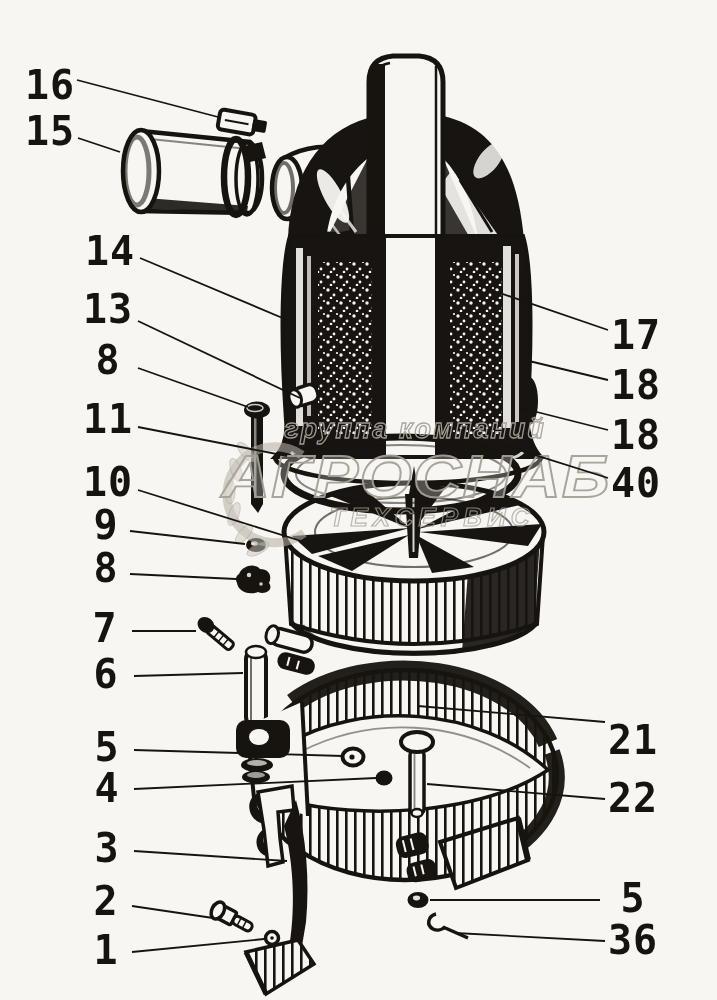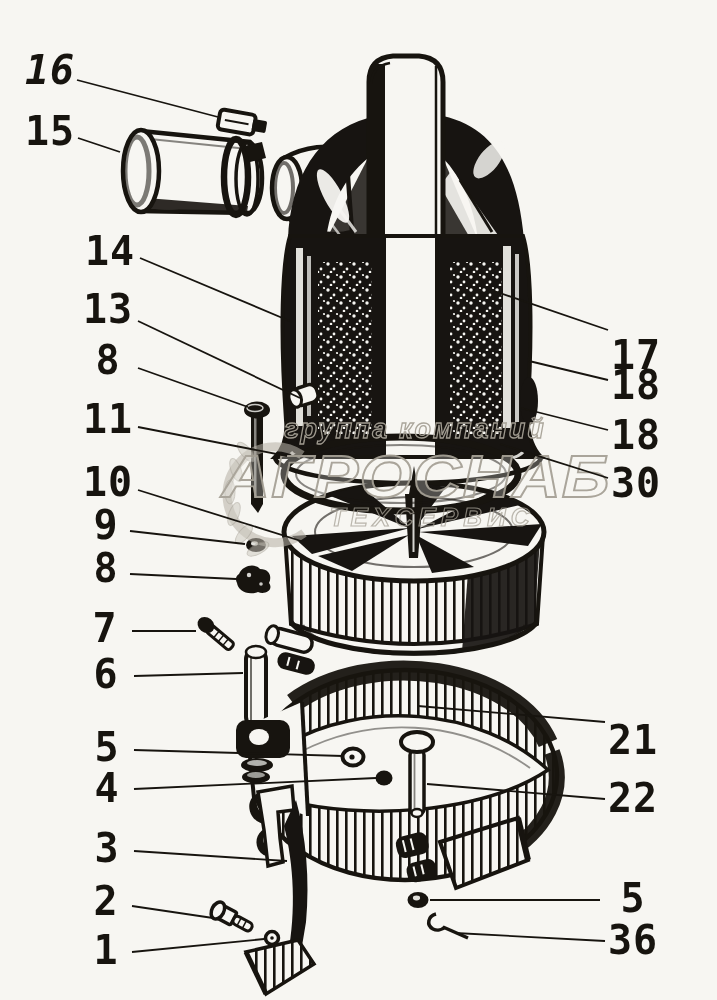--- a/index.html
+++ b/index.html
@@ -274,39 +274,39 @@
       <line x1="608" y1="380" x2="529" y2="361" stroke="#17140f" stroke-width="1.8"></line>
       <line x1="608" y1="430" x2="521" y2="408" stroke="#17140f" stroke-width="1.8"></line>
       <line x1="608" y1="478" x2="500" y2="444" stroke="#17140f" stroke-width="1.8"></line>
       <line x1="605" y1="722" x2="418" y2="706" stroke="#17140f" stroke-width="1.8"></line>
       <line x1="605" y1="799" x2="427" y2="784" stroke="#17140f" stroke-width="1.8"></line>
       <line x1="600" y1="900" x2="430" y2="900" stroke="#17140f" stroke-width="1.8"></line>
       <line x1="605" y1="941" x2="455" y2="933" stroke="#17140f" stroke-width="1.8"></line>
     </svg>
 
 <div id="callout-layer">
-      <div class="callout" style="left: 50px; top: 72px; font-style: italic;">16</div>
+      <div class="callout" style="left: 50px; top: 87px;">16</div>
       <div class="callout" style="left: 50px; top: 133px;">15</div>
       <div class="callout" style="left: 110px; top: 253px;">14</div>
       <div class="callout" style="left: 108px; top: 311px;">13</div>
       <div class="callout" style="left: 108px; top: 362px;">8</div>
       <div class="callout" style="left: 108px; top: 421px;">11</div>
       <div class="callout" style="left: 108px; top: 484px;">10</div>
       <div class="callout" style="left: 106px; top: 527px;">9</div>
       <div class="callout" style="left: 106px; top: 570px;">8</div>
       <div class="callout" style="left: 105px; top: 630px;">7</div>
       <div class="callout" style="left: 106px; top: 676px;">6</div>
       <div class="callout" style="left: 107px; top: 749px;">5</div>
       <div class="callout" style="left: 107px; top: 790px;">4</div>
       <div class="callout" style="left: 107px; top: 850px;">3</div>
       <div class="callout" style="left: 106px; top: 903px;">2</div>
       <div class="callout" style="left: 106px; top: 952px;">1</div>
-      <div class="callout" style="left: 636px; top: 337px; margin-top: 20px;">17</div>
+      <div class="callout" style="left: 636px; top: 337px;">17</div>
       <div class="callout" style="left: 636px; top: 387px;">18</div>
       <div class="callout" style="left: 636px; top: 437px;">18</div>
-      <div class="callout" style="left: 636px; top: 485px;">30</div>
+      <div class="callout" style="left: 636px; top: 485px;">40</div>
       <div class="callout" style="left: 633px; top: 722px; margin-top: 20px;">21</div>
       <div class="callout" style="left: 633px; top: 800px;">22</div>
       <div class="callout" style="left: 633px; top: 900px;">5</div>
       <div class="callout" style="left: 633px; top: 942px;">36</div>
     </div>
 
 </div>
 
 </body></html>

